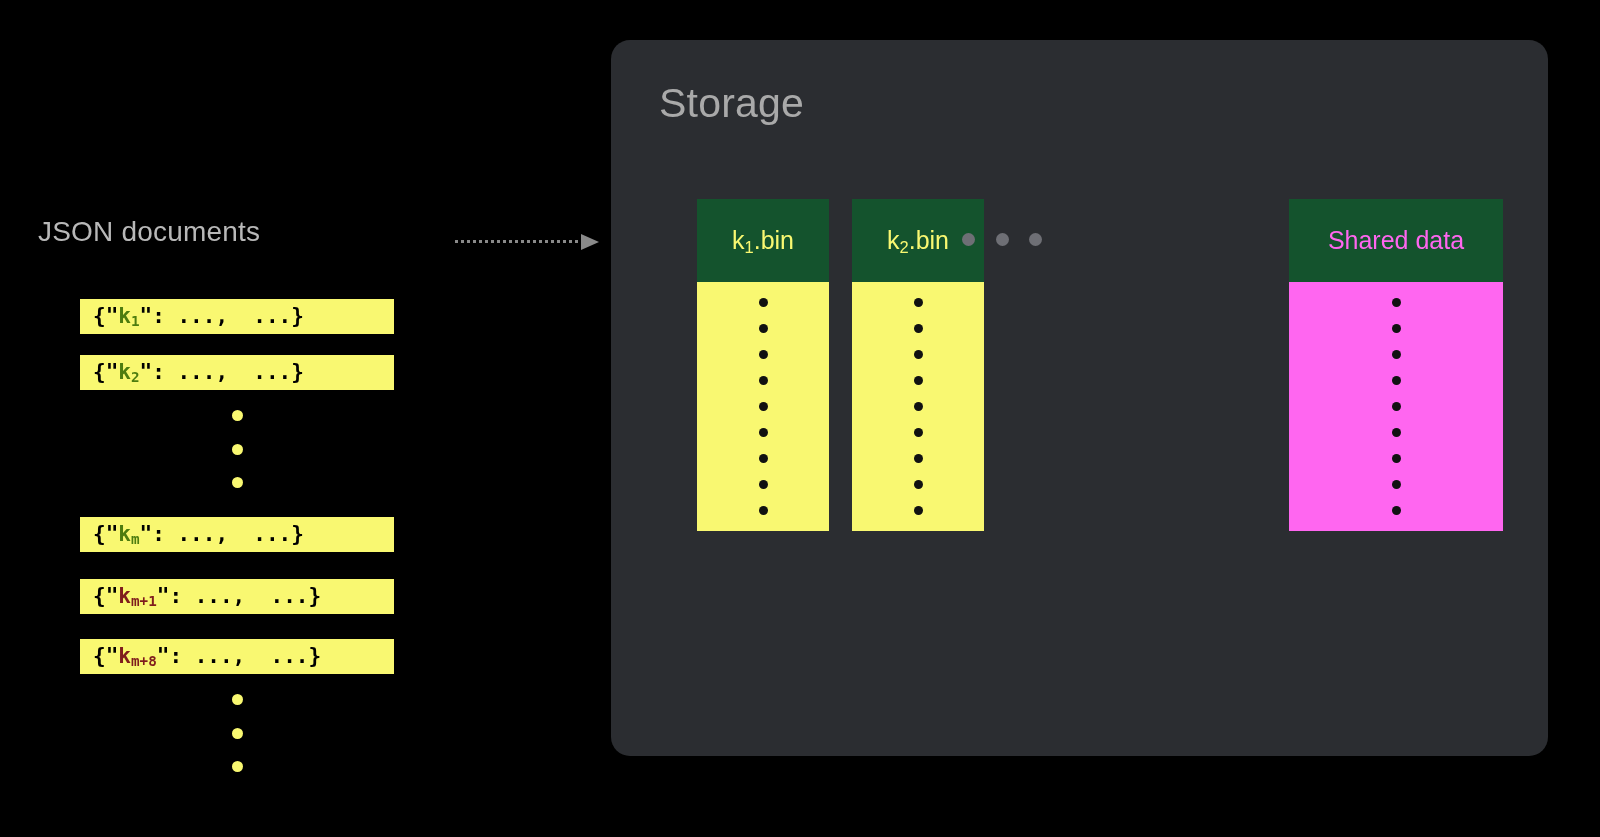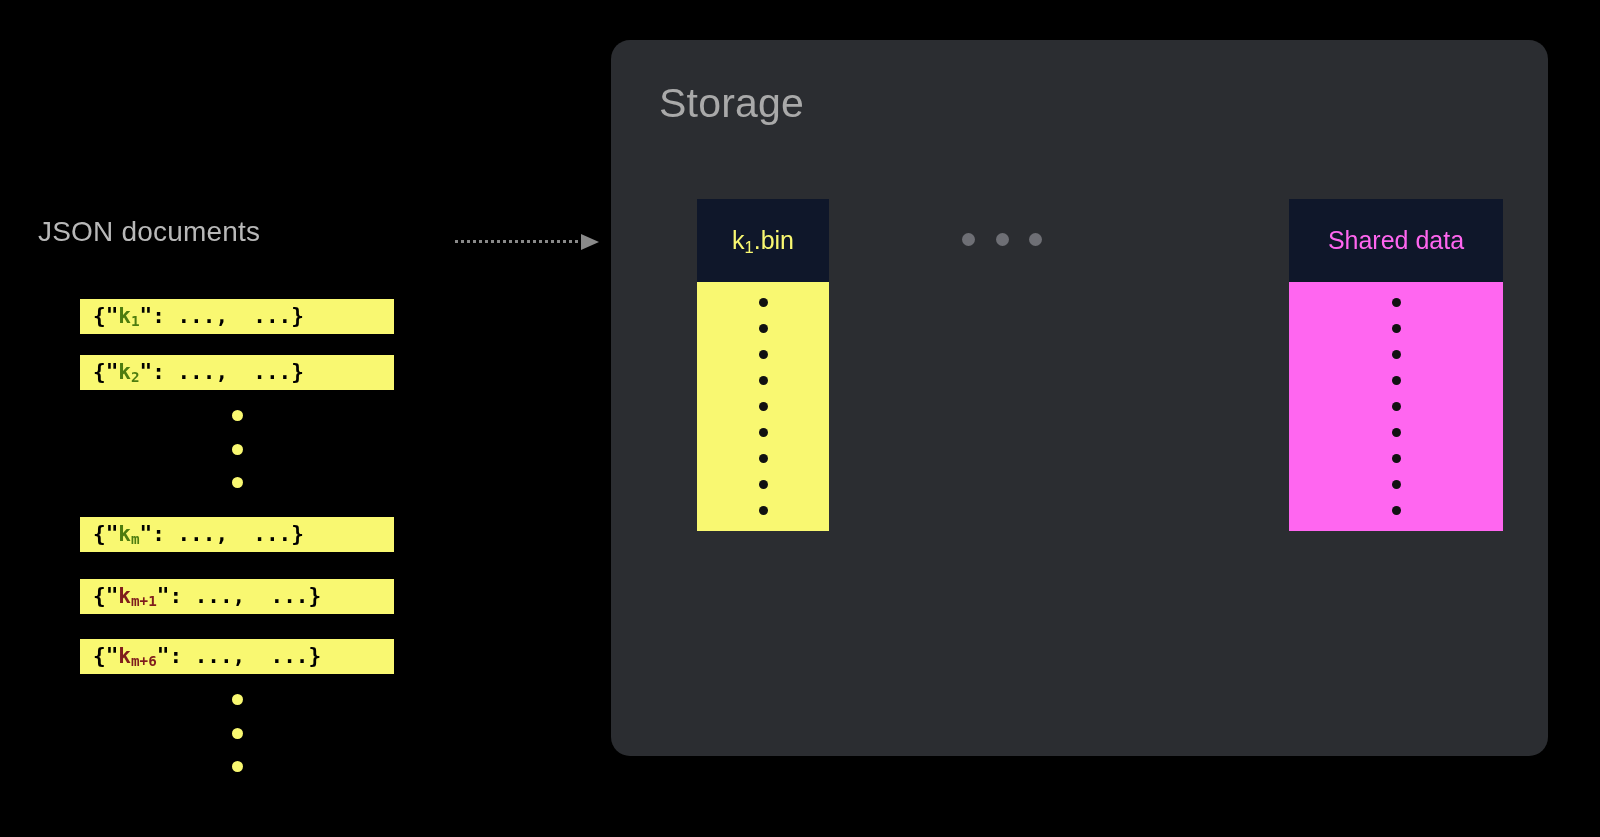--- a/index.html
+++ b/index.html
@@ -135,21 +135,21 @@
     width: 850px;
     height: 334px;
   }
   .col {
     position: absolute;
     top: 0;
     width: 132px;
   }
   .col-head {
     height: 83px;
-    background: #0f172a;
+    background: #14532d;
     display: flex;
     align-items: center;
     justify-content: center;
   }
   .col-head-text {
     font-family: "Liberation Sans", sans-serif;
     font-size: 25px;
     font-weight: 400;
     white-space: nowrap;
     line-height: 1;
@@ -219,21 +219,21 @@
       <div class="doc-box" style="top: 355px;">
         <span class="doc-text"><span>{"</span><span class="key-normal">k<sub>2</sub></span><span>": ...,  ...}</span></span>
       </div>
       <div class="doc-box" style="top: 517px;">
         <span class="doc-text"><span>{"</span><span class="key-normal">k<sub>m</sub></span><span>": ...,  ...}</span></span>
       </div>
       <div class="doc-box" style="top: 579px;">
         <span class="doc-text"><span>{"</span><span class="key-pink">k<sub>m+1</sub></span><span>": ...,  ...}</span></span>
       </div>
       <div class="doc-box" style="top: 639px;">
-        <span class="doc-text"><span>{"</span><span class="key-pink">k<sub>m+6</sub></span><span>": ...,  ...}</span></span>
+        <span class="doc-text"><span>{"</span><span class="key-pink">k<sub>m+8</sub></span><span>": ...,  ...}</span></span>
       </div>
       <div class="vdots" style="top: 410px; height: 78px;">
         <i></i>
         <i></i>
         <i></i>
       </div>
       <div class="vdots" style="top: 694px; height: 78px;">
         <i></i>
         <i></i>
         <i></i>
@@ -257,20 +257,36 @@
             <i></i>
             <i></i>
             <i></i>
             <i></i>
             <i></i>
             <i></i>
             <i></i>
             <i></i>
           </div>
         </div>
+        <div class="col" style="left: 197px;">
+          <div class="col-head">
+            <span class="col-head-text head-yellow">k<sub>2</sub>.bin</span>
+          </div>
+          <div class="col-body body-yellow">
+            <i></i>
+            <i></i>
+            <i></i>
+            <i></i>
+            <i></i>
+            <i></i>
+            <i></i>
+            <i></i>
+            <i></i>
+          </div>
+        </div>
         <div class="col wide" style="left: 634px; border-radius: 16px;">
           <div class="col-head">
             <span class="col-head-text head-pink">Shared data</span>
           </div>
           <div class="col-body body-pink">
             <i></i>
             <i></i>
             <i></i>
             <i></i>
             <i></i>

